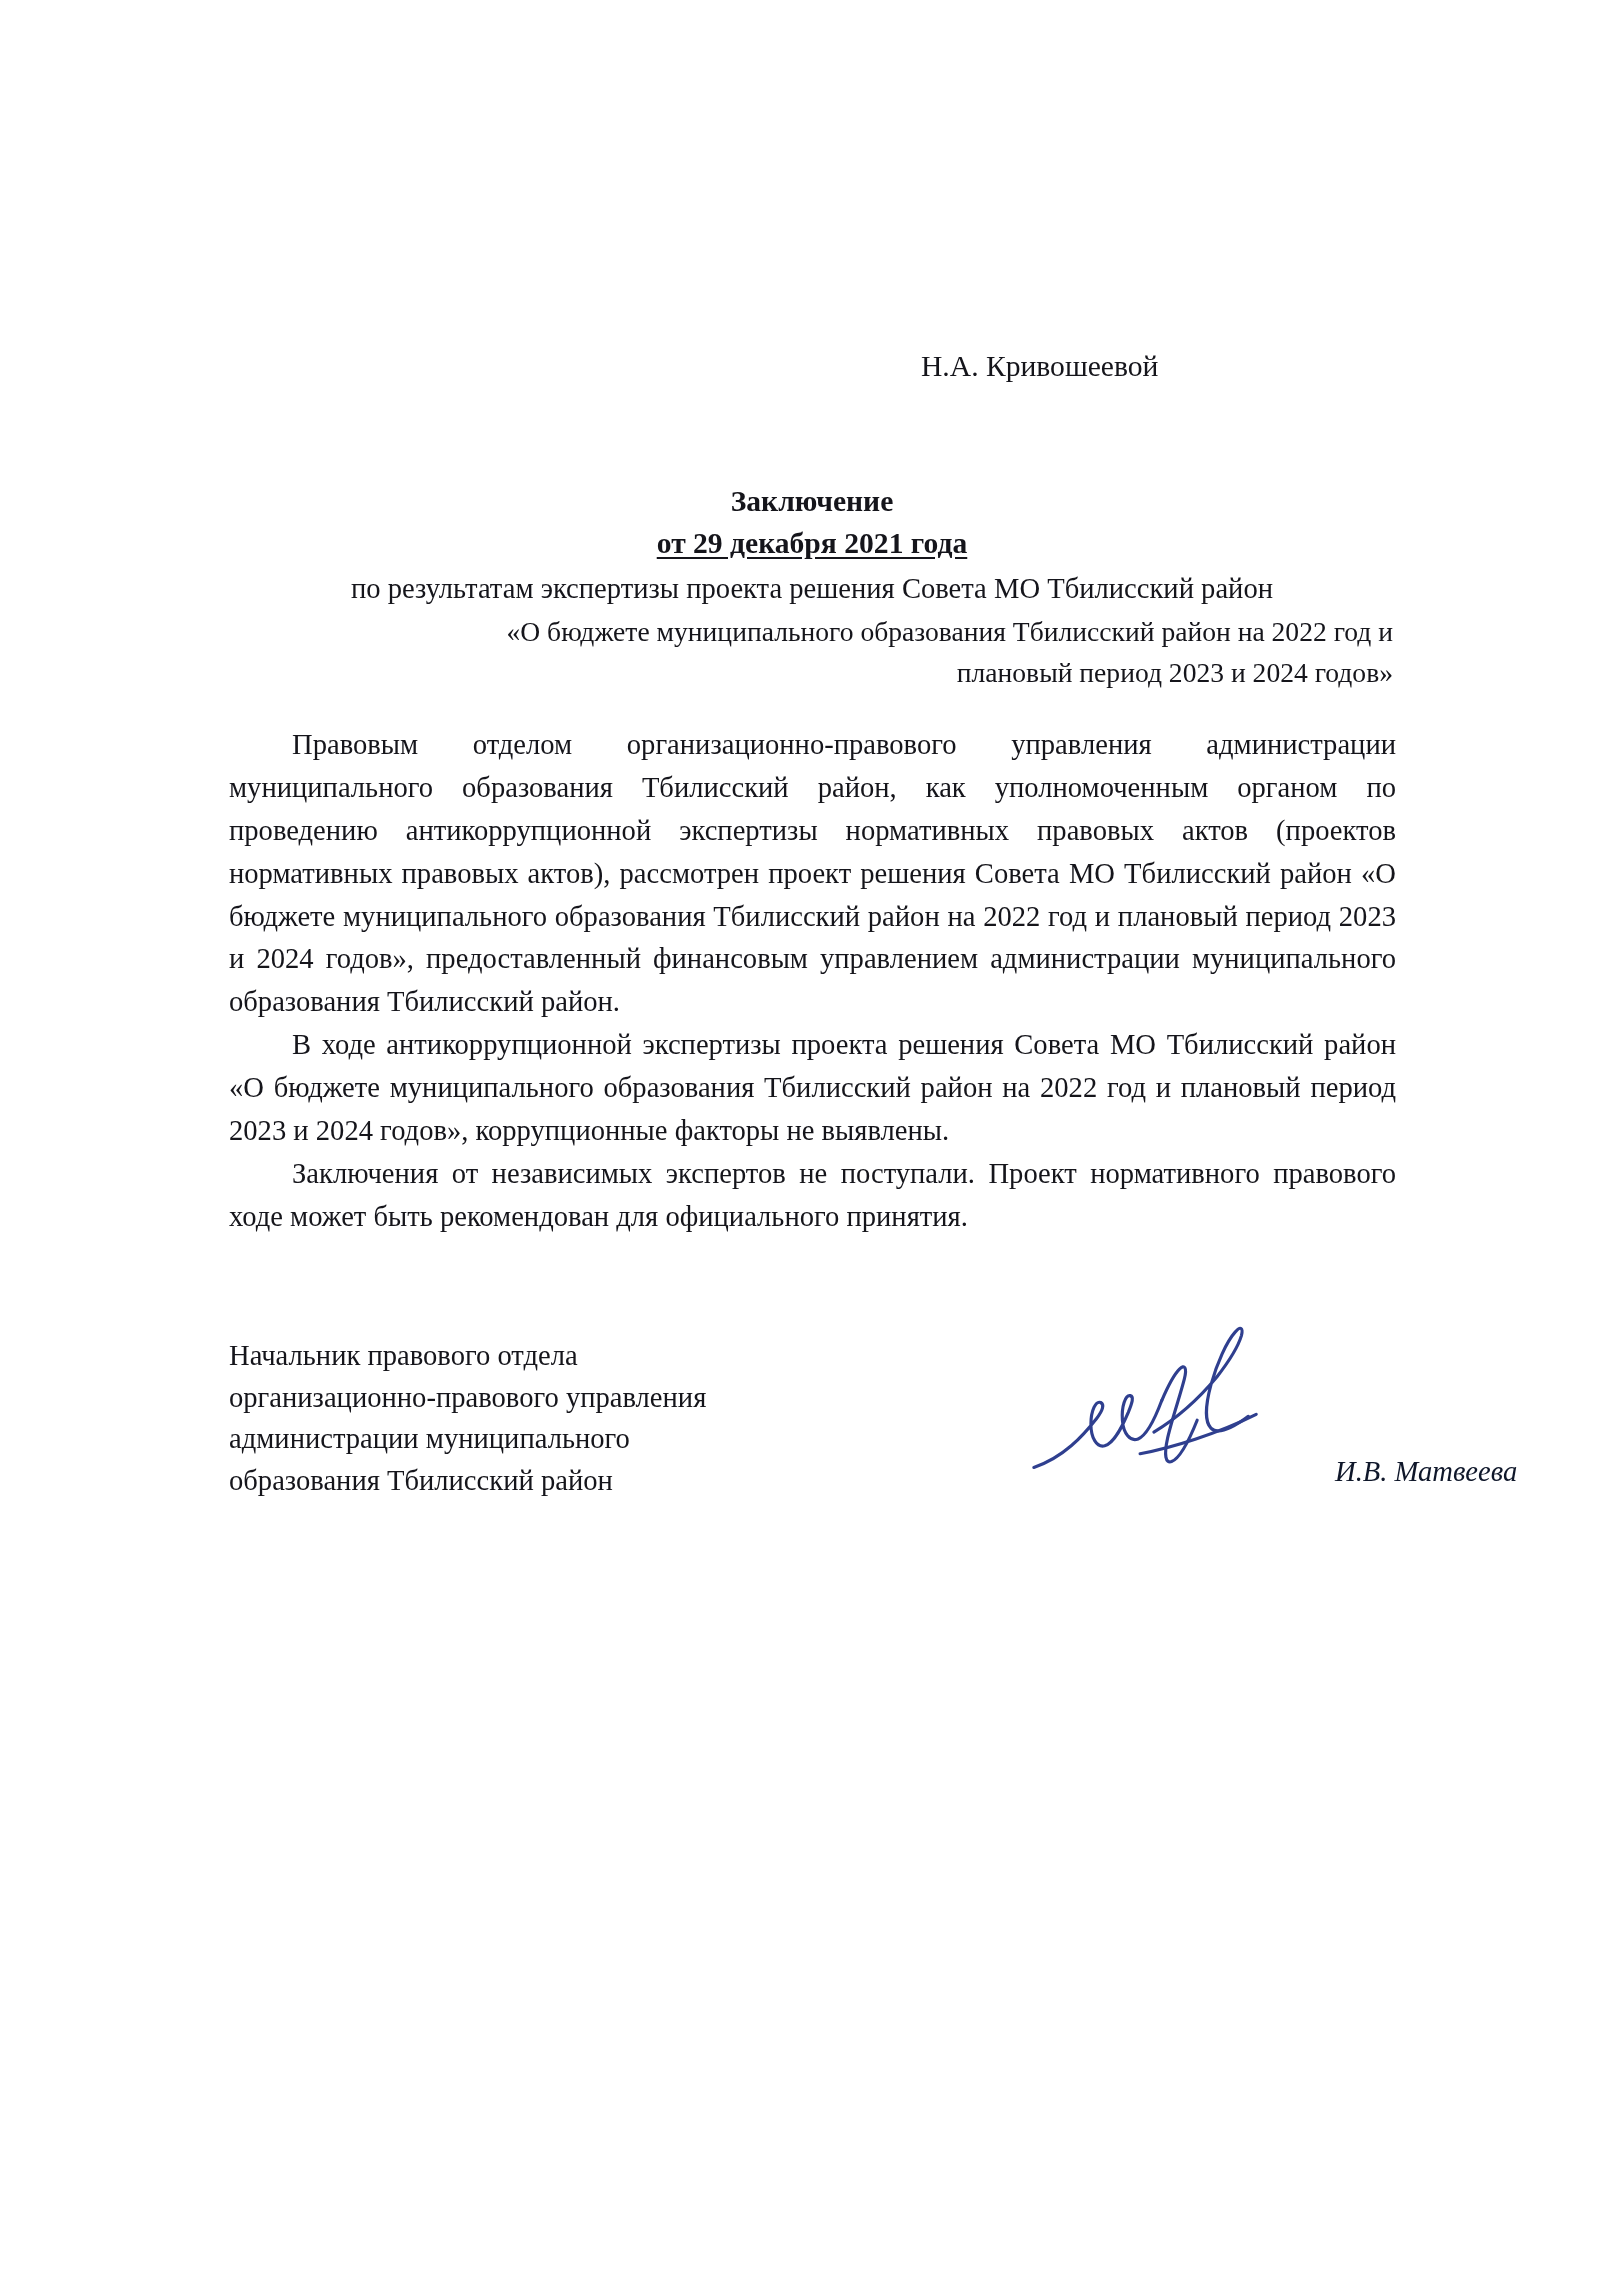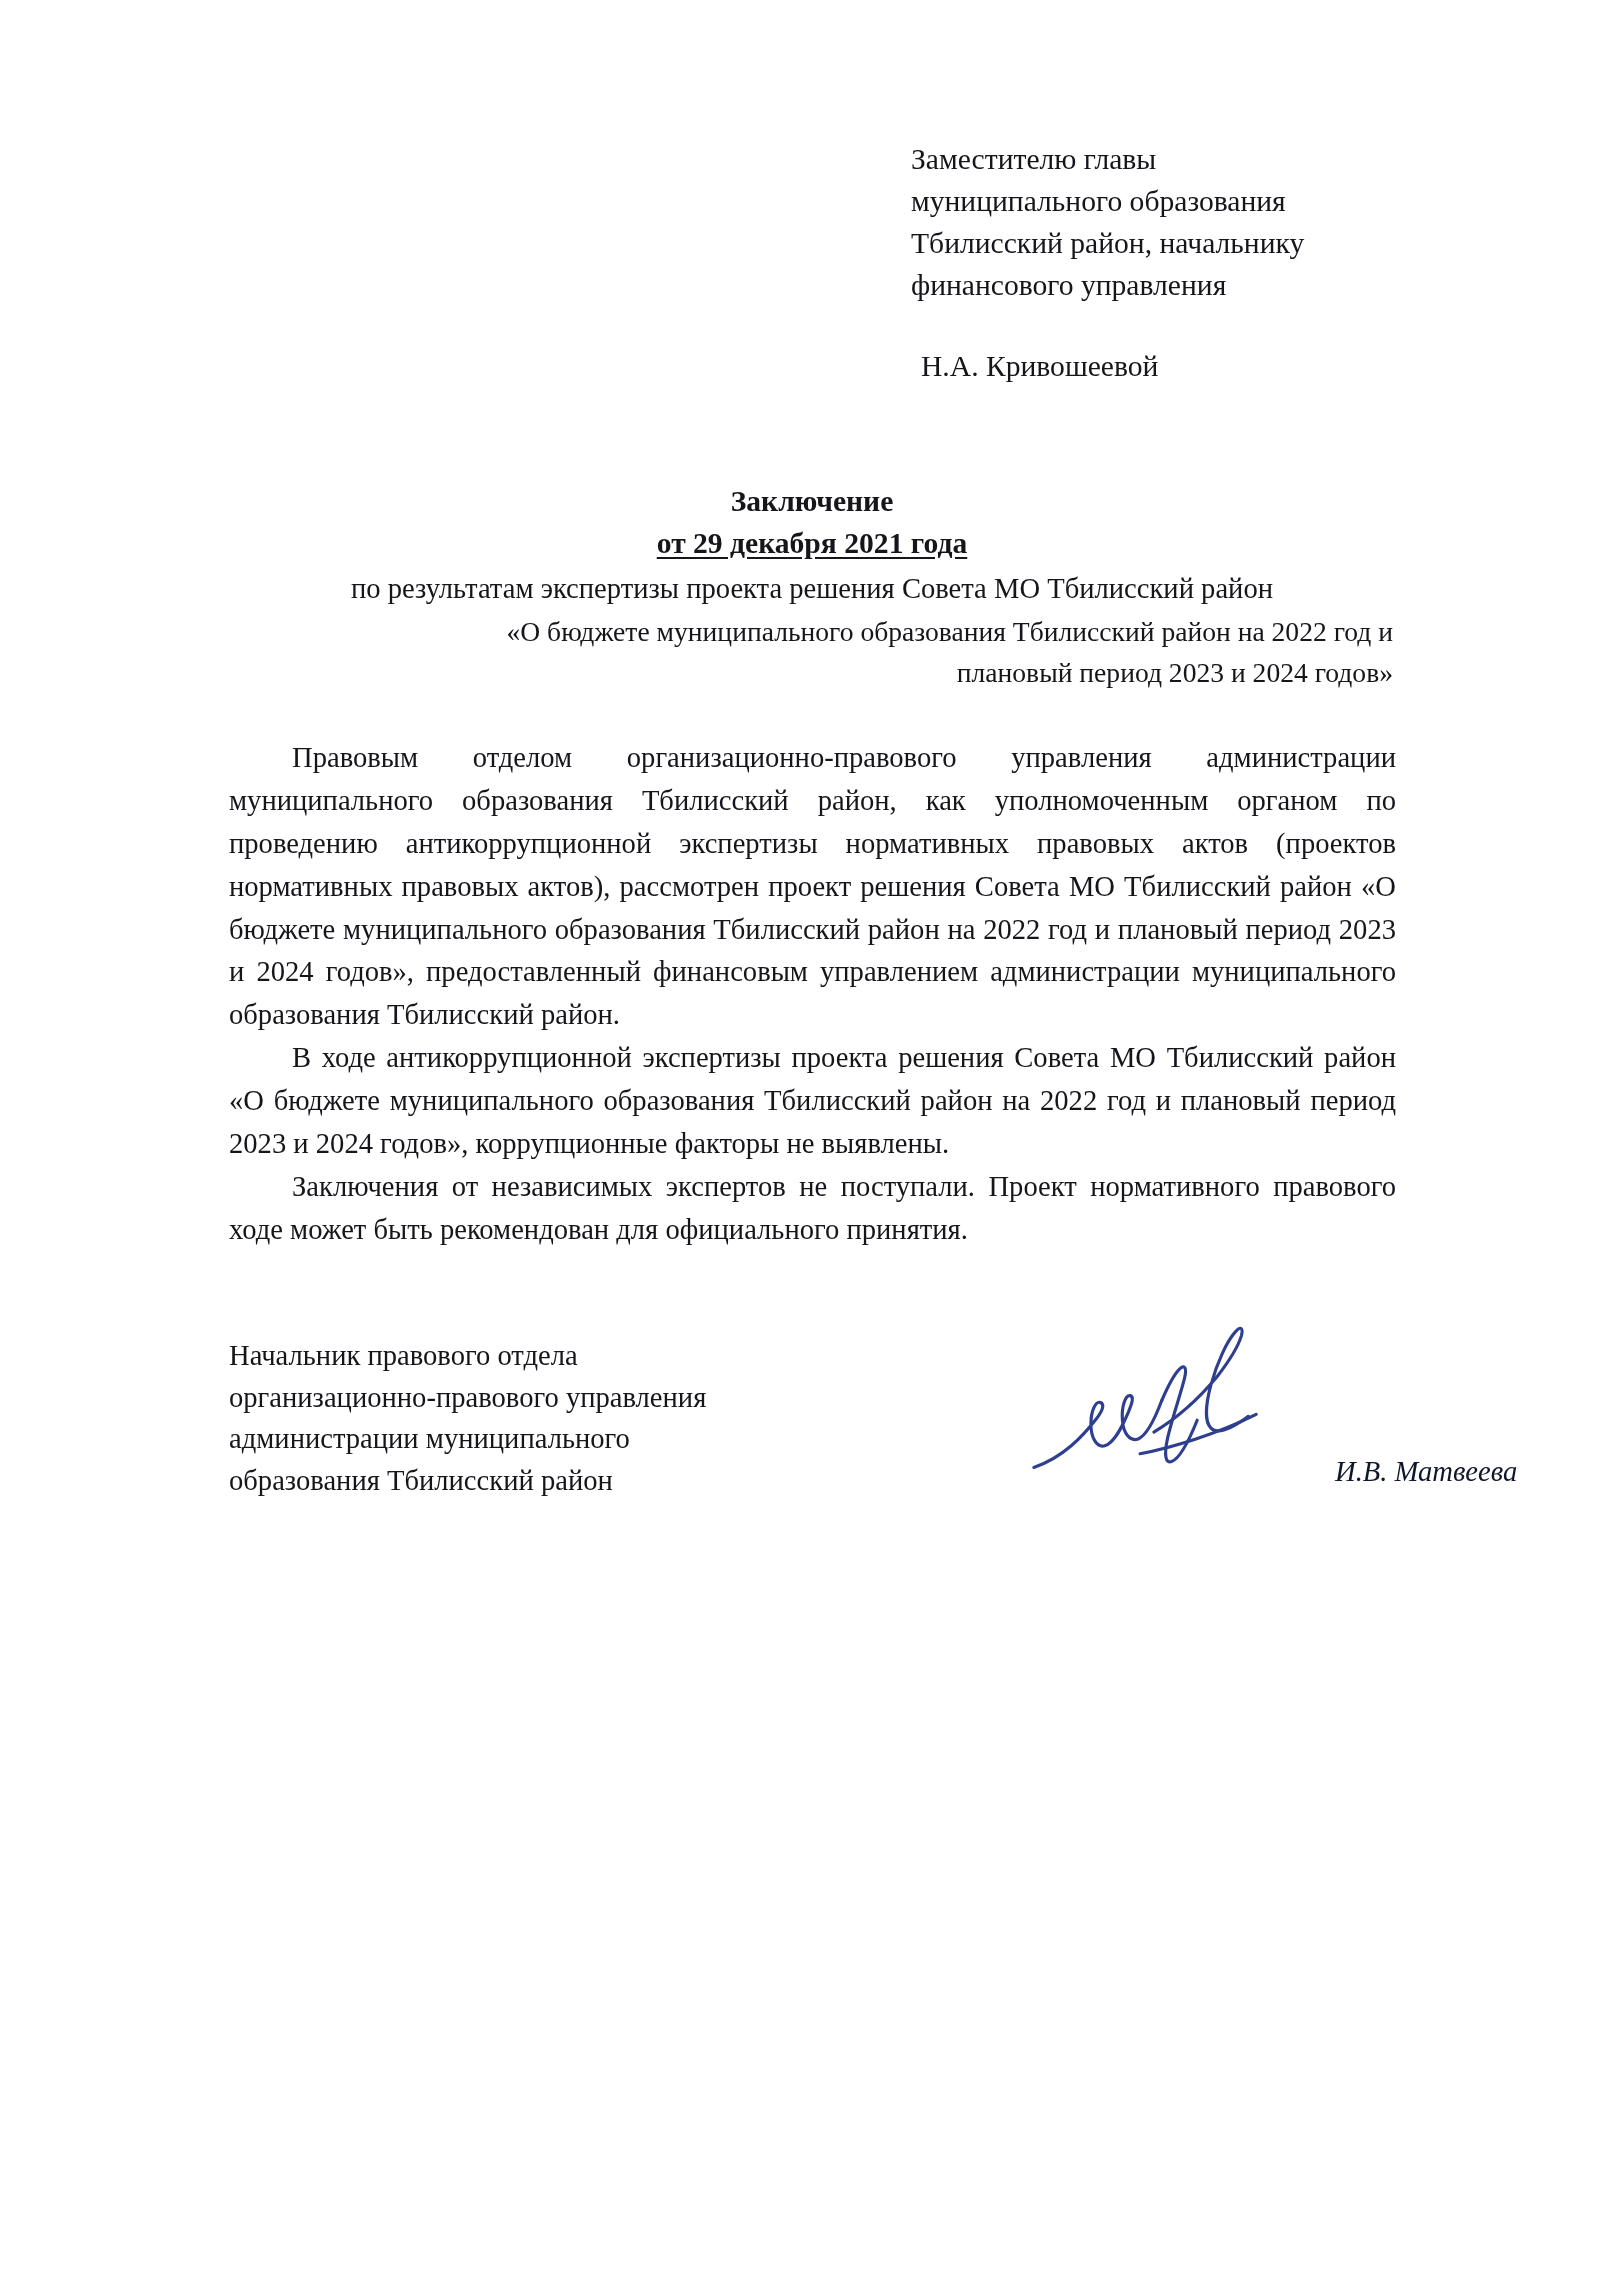--- a/index.html
+++ b/index.html
@@ -85,21 +85,20 @@
   
   .body-text {
     position: absolute;
     left: 229px;
     top: 724px;
     width: 1167px;
     font-size: 28.6px;
     line-height: 1.5;
     color: #15151b;
     text-align: justify;
-    margin-top: 13px;
   }
   .body-text p {
     margin: 0 0 0 0;
     text-indent: 63px;
     text-align: justify;
     text-justify: inter-word;
   }
   .body-text p.last {
     text-align: justify;
   }
@@ -133,26 +132,20 @@
     width: 305px;
     height: 187px;
     pointer-events: none;
   }
 </style>
 </head>
 <body>
 
 <div class="page">
 
-  <div class="addressee">
-    <div>Заместителю главы</div>
-    <div>муниципального образования</div>
-    <div>Тбилисский район, начальнику</div>
-    <div>финансового управления</div>
-  </div>
   <div class="addressee-name">Н.А. Кривошеевой</div>
 
   <div class="title-block">
     <div class="doc-title">Заключение</div>
     <div class="doc-date">от 29 декабря 2021 года</div>
     <div class="doc-subtitle">
       <div class="line1">по результатам экспертизы проекта решения Совета МО Тбилисский район</div>
       <div class="line2">«О бюджете муниципального образования Тбилисский район на 2022 год и</div>
       <div class="line3">плановый период 2023 и 2024 годов»</div>
     </div>

